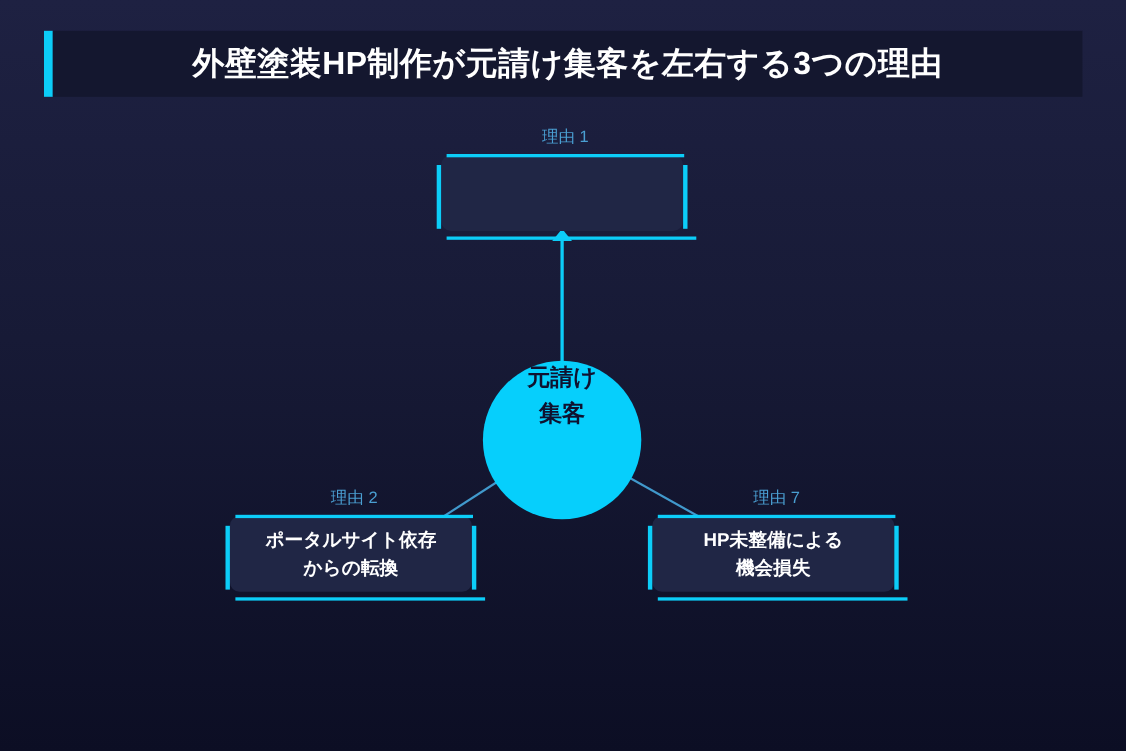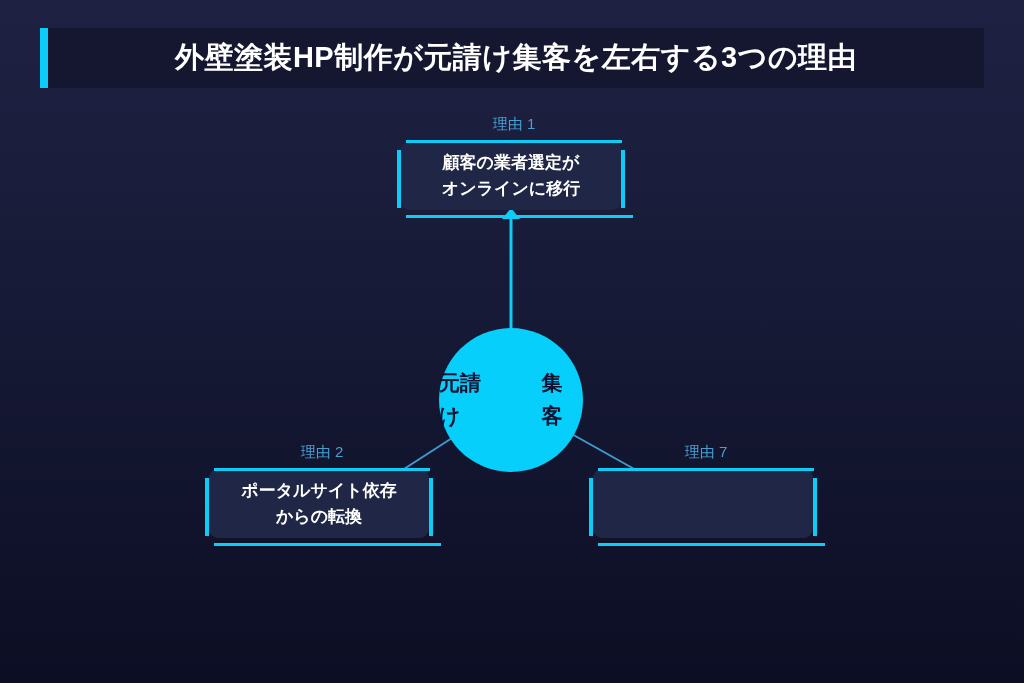--- a/index.html
+++ b/index.html
@@ -113,25 +113,24 @@
   }
 
   
   .center-circle {
     position: absolute;
     left: 439px; top: 328px;
     width: 144px; height: 144px;
     border-radius: 50%;
     background: var(--circle-fill, #06cffc);
     display: flex;
-    flex-direction: row;
+    flex-direction: column;
     align-items: center;
     justify-content: flex-start;
     z-index: 4;
-    gap: 40px;
   }
   .center-circle span {
     font-size: 21px;
     font-weight: bold;
     line-height: 1.55;
     color: var(--circle-text, #0f1230);
   }
 </style>
 </head>
 <body>
@@ -147,40 +146,40 @@
 
   <div class="title-accent"></div>
   <div class="title-bar">
     <h1>外壁塗装HP制作が元請け集客を左右する3つの理由</h1>
   </div>
 
   <div class="reason-tag tag-1">理由 1</div>
   <div class="reason-box box-1">
     <span class="side-bar left"></span>
     <span class="side-bar right"></span>
-    <div class="box-text">
-      <span>顧客の業者選定が</span><br>
-      <span>オンラインに移行</span>
-    </div>
   </div>
 
   <div class="reason-tag tag-2">理由 2</div>
   <div class="reason-box box-2">
     <span class="side-bar left"></span>
     <span class="side-bar right"></span>
     <div class="box-text">
       <span>ポータルサイト依存</span><br>
       <span>からの転換</span>
     </div>
   </div>
 
   <div class="reason-tag tag-3">理由 7</div>
   <div class="reason-box box-3">
     <span class="side-bar left"></span>
     <span class="side-bar right"></span>
+    <div class="box-text">
+      <span>HP未整備による</span><br>
+      <span>機会損失</span>
+    </div>
   </div>
 
   <div class="center-circle">
     <span>元請け</span>
     <span>集客</span>
   </div>
 
 </div>
 
 </body></html>

